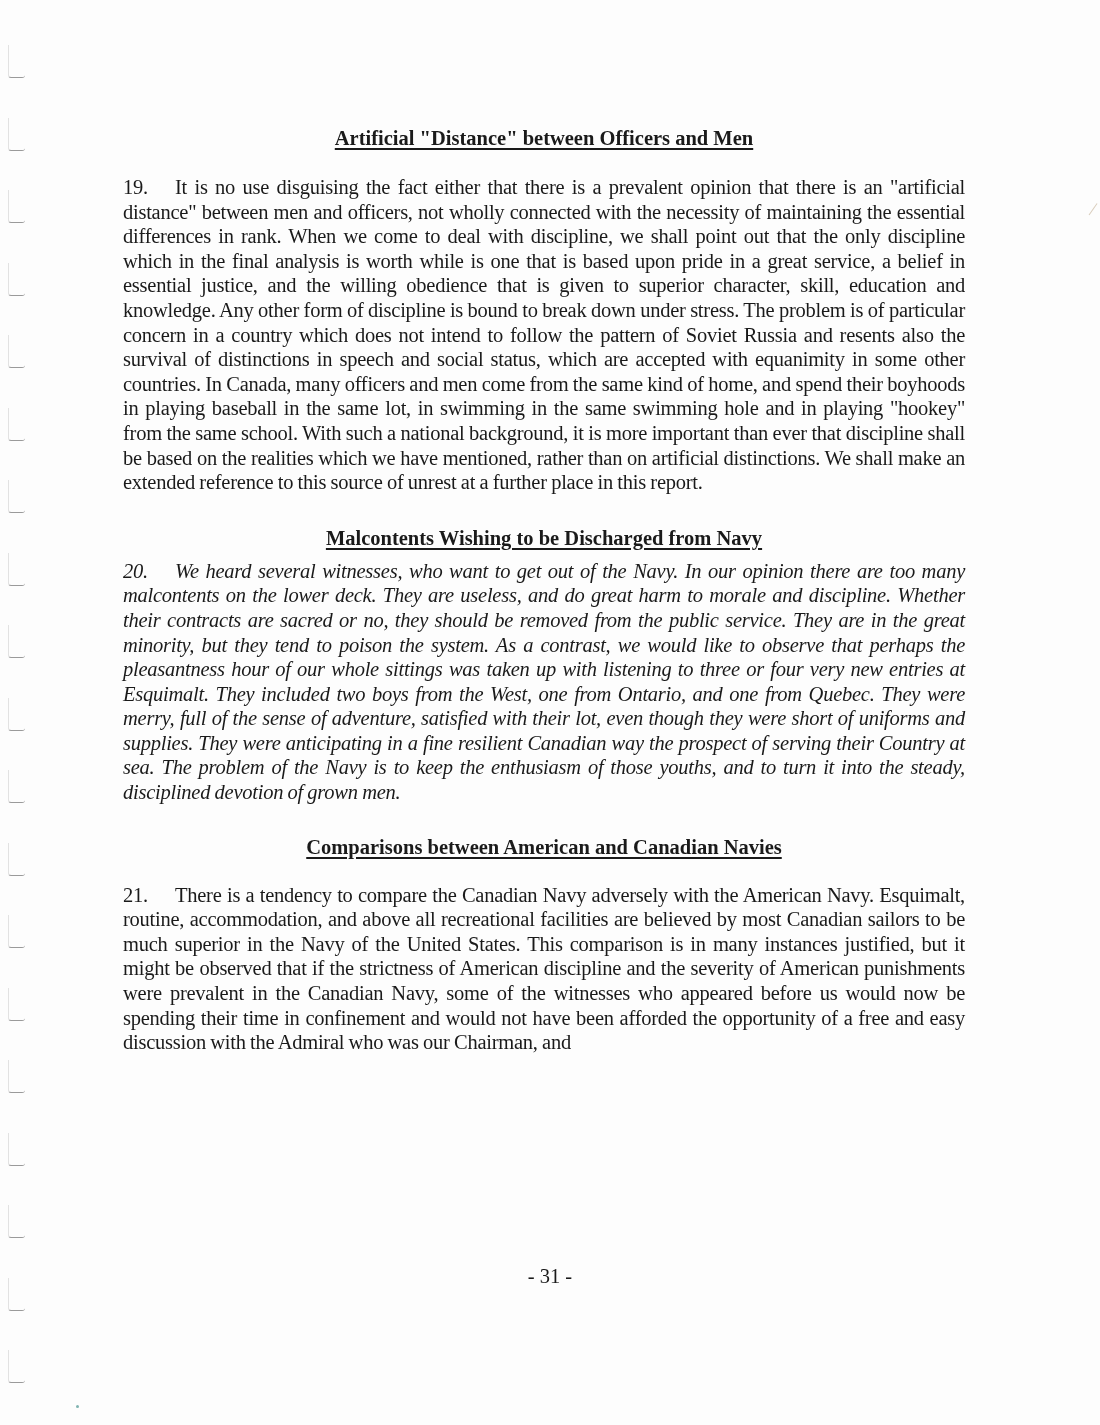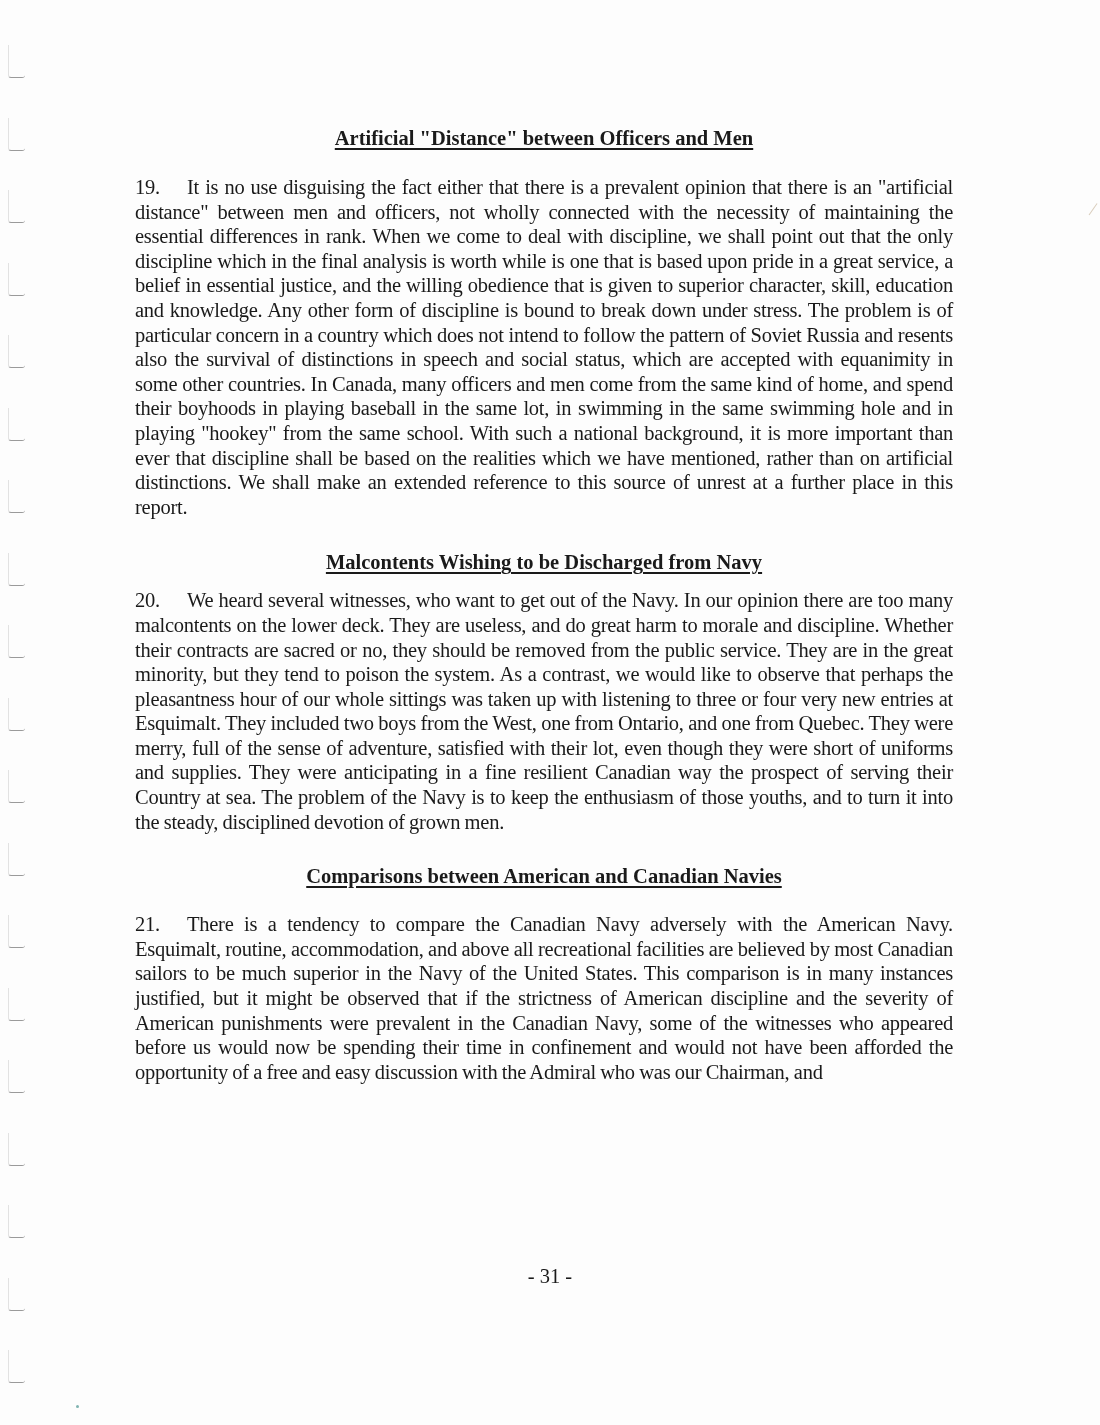--- a/index.html
+++ b/index.html
@@ -49,32 +49,32 @@
     }
     .heading span {
       text-decoration: underline;
       text-underline-offset: 3px;
       text-decoration-thickness: 1.5px;
     }
     .para {
       font-size: 20.5px;
       line-height: 24.6px;
       text-align: justify;
-      margin: 12px;
+      margin: 0;
       letter-spacing: -0.25px;
       word-spacing: -0.5px;
     }
     .para .num {
       display: inline-block;
       width: 52px;
     }
     #h1 { margin-bottom: 23px; }
     #p19 { margin-bottom: 29px; }
     #h2 { margin-bottom: 7px; }
-    #p20 { margin-bottom: 28px; }
+    #p20 { margin-bottom: 28px; font-style: italic; }
     #h3 { margin-bottom: 22px; margin-top: 20px; }
     .page-number {
       position: absolute;
       left: 0; width: 1100px;
       top: 1265px;
       text-align: center;
       font-size: 20.5px;
     }
     .artifact-mark {
       position: absolute;

